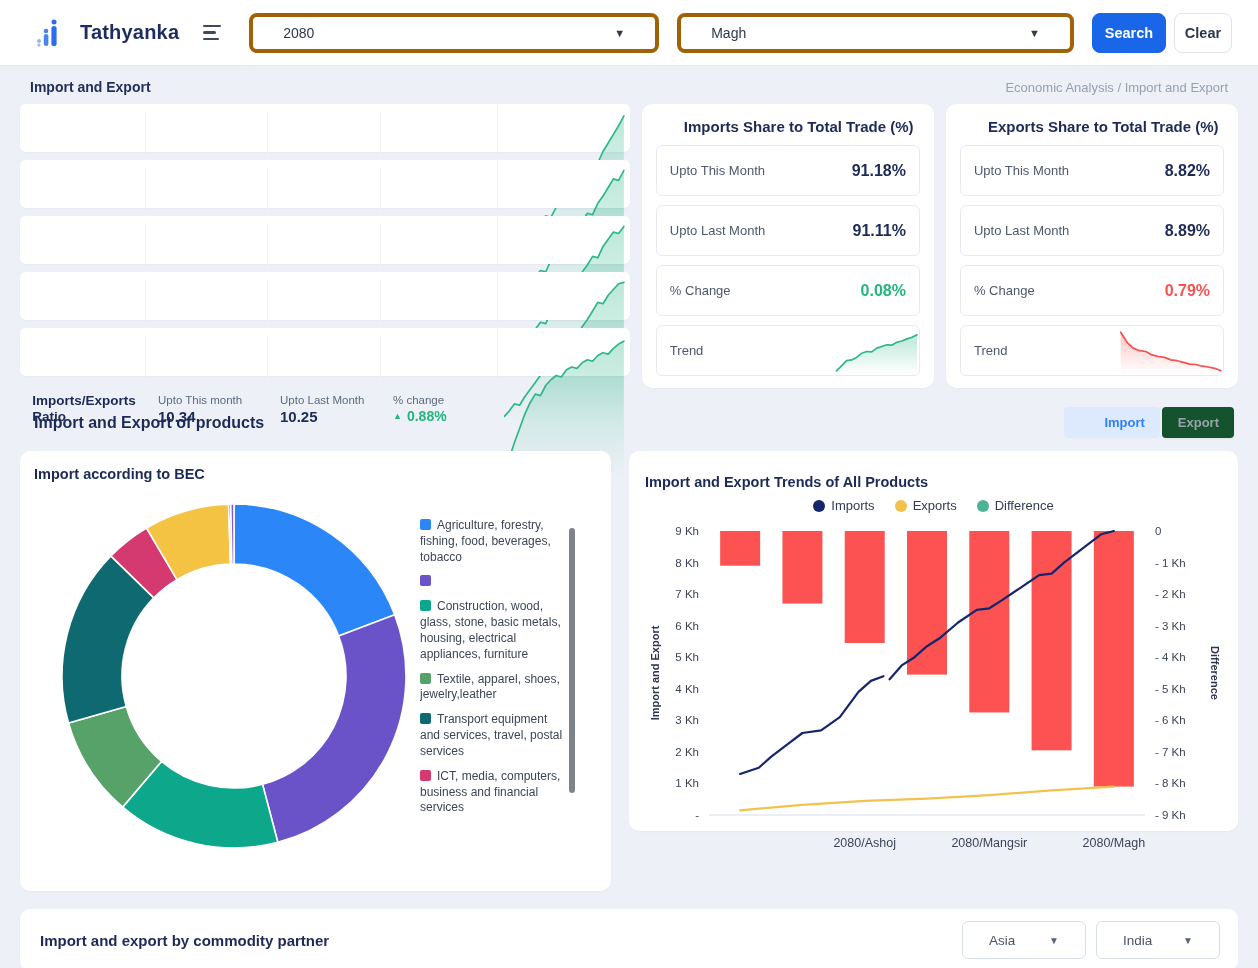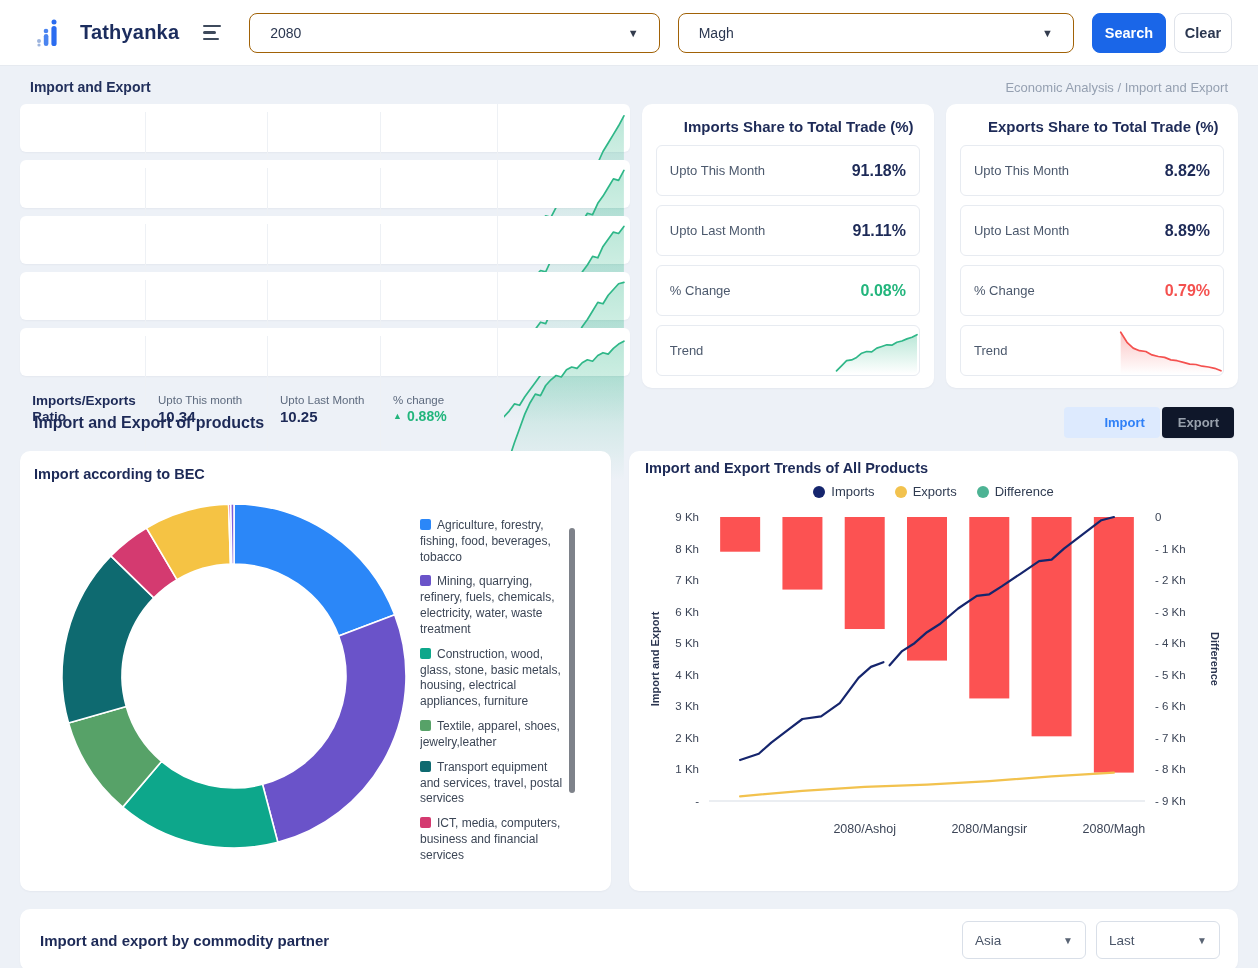--- a/index.html
+++ b/index.html
@@ -9,22 +9,22 @@
     background:#edf1f7; color:#1d2a57; overflow:hidden; position:relative;
   }
   
   .topbar{ height:66px; background:#fff; border-bottom:1px solid #e6eaf0;
     display:flex; align-items:center; padding:0 26px 0 34px; gap:18px;}
   .brand{ display:flex; align-items:center; gap:16px; }
   .brand-text{ font-size:20px; font-weight:700; color:#1c2d5e; letter-spacing:.2px;}
   .burger{ width:22px; display:flex; flex-direction:column; gap:4px; margin:0 6px; cursor:pointer;}
   .burger span{ height:2.5px; background:#3e4a5c; border-radius:2px;}
   .burger span:nth-child(1){width:18px}.burger span:nth-child(2){width:13px}.burger span:nth-child(3){width:16px}
-  .selectbox{ height:40px; background:#fff; border:1px solid #a16207; border-radius:8px;
-    display:flex; align-items:center; justify-content:space-between; padding:0 20px;
+  .selectbox{ height:40px; background:#fff; border:4px solid #a16207; border-radius:8px;
+    display:flex; align-items:center; justify-content:space-between; padding:0 30px;
     font-size:14px; color:#2b3750; cursor:pointer;}
   .selectbox .caret{ color:#333c4e; font-size:11px;}
   .sel-year{ flex:1.04;} .sel-month{ flex:1;}
   .btn{ height:40px; border-radius:8px; font-size:14.5px; font-weight:700;
     display:flex; align-items:center; justify-content:center; cursor:pointer;}
   .btn-search{ background:#1a66e8; color:#fff; width:74px; border:1px solid #1a66e8;}
   .btn-clear{ background:#fff; color:#2b3750; width:58px; border:1px solid #dfe3ea;}
   
   .subhead{ display:flex; justify-content:space-between; align-items:center; padding:13px 30px 9px 30px;}
   .subhead .left{ font-size:14px; font-weight:700; color:#22305c;}
@@ -56,46 +56,46 @@
   .share-row .v.green{ color:#22b57c;} .share-row .v.red{ color:#f4514f;}
   .share-row.trend{ padding:0 0 0 13px; overflow:hidden;}
   .share-row.trend svg{ width:165px; height:49px; display:block;}
   
   .prod-head{ display:flex; justify-content:space-between; align-items:center; padding:19px 24px 13px 34px;}
   .prod-head .t{ font-size:16px; font-weight:700; color:#1d2a57;}
   .toggle{ display:flex; gap:2px;}
   .tg{ height:31px; padding:0 15px; font-size:13px; font-weight:600; border-radius:4px;
     display:flex; align-items:center; cursor:pointer;}
   .tg.active{ background:#ddeafe; color:#2f80f7;padding-left:40px;}
-  .tg.idle{ background:#0f172a; color:#98a1ad; box-shadow:0 1px 2px rgba(20,30,60,.06);padding-left:16px;}
+  .tg.idle{ background:#14532d; color:#98a1ad; box-shadow:0 1px 2px rgba(20,30,60,.06);padding-left:16px;}
   .cards{ display:flex; gap:18px; padding:0 20px;}
   .card{ background:#fff; border-radius:10px; box-shadow:0 1px 2px rgba(20,30,60,.04);}
   .donut-card{ width:597px; height:440px; padding:15px 14px;}
   .donut-card h3,.trends-card h3{ font-size:14.5px; font-weight:700; color:#1d2a57;}
   .donut-wrap{ display:flex;}
   .donut-wrap svg{ margin:8px 0 0 14px;}
   .legend{ width:158px; margin-top:36px; position:relative; height:366px; overflow:hidden;
     padding-right:14px;}
   .li{ font-size:12px; color:#3c4656; line-height:1.32; margin-bottom:9px;}
   .sq{ display:inline-block; width:11px; height:11px; border-radius:2px; margin-right:6px;
     vertical-align:-1px;}
   .scrollthumb{ position:absolute; right:3px; top:10px; width:6px; height:265px;
     background:#7e828a; border-radius:3px;}
-  .trends-card{ flex:1; height:440px; padding:9px 16px;}
+  .trends-card{ flex:1; height:380px; padding:23px 16px;}
   .tlegend{ display:flex; justify-content:center; gap:20px; margin:8px 0 2px;}
   .tlegend .item{ display:flex; align-items:center; gap:6px; font-size:13px; color:#303c52;}
   .dot{ width:12px; height:12px; border-radius:50%;}
   
   .bottom-card{ margin:18px 20px 0; background:#fff; border-radius:10px; height:62px;
     display:flex; align-items:center; justify-content:space-between; padding:0 18px 0 20px;
     box-shadow:0 1px 2px rgba(20,30,60,.04);}
   .bottom-card .t{ font-size:15px; font-weight:700; color:#1d2a57;}
   .bc-selects{ display:flex; gap:10px;}
   .bc-sel{ width:124px; height:38px; border:1px solid #d9dfe8; border-radius:6px;
-    display:flex; align-items:center; justify-content:space-between; padding:0 12px;
+    display:flex; align-items:center; justify-content:space-between; padding:0 26px;
     font-size:13.5px; color:#4a5568; cursor:pointer;}
   .bc-sel .caret{ font-size:10px; color:#5a6474;}
   text{ font-family:"Liberation Sans",sans-serif; }
 </style>
 </head>
 <body>
 
 <div class="topbar">
   <div class="brand">
     <svg width="30" height="30" viewBox="0 0 30 30">
@@ -364,21 +364,21 @@
           <path d="M74.70637461005563,317.1401118939691A172,172 0 0 1 20.53124048719323,232.94773290897996L78.25290078235838,216.57061677794044A112,112 0 0 0 113.52973230422228,271.3935612332822Z" fill="#57a268" stroke="#fff" stroke-width="1.6"></path>
           <path d="M20.53124048719323,232.94773290897996A172,172 0 0 1 62.85892492024496,65.91554793312278L105.81511390155485,107.80547307273112A112,112 0 0 0 78.25290078235838,216.57061677794044Z" fill="#0e6a70" stroke="#fff" stroke-width="1.6"></path>
           <path d="M62.85892492024496,65.91554793312278A172,172 0 0 1 98.44487649093604,37.95237135532176L128.98736143595835,89.59689297555835A112,112 0 0 0 105.81511390155485,107.80547307273112Z" fill="#d43a70" stroke="#fff" stroke-width="1.6"></path>
           <path d="M98.44487649093604,37.95237135532176A172,172 0 0 1 180.59734943856193,14.084871617094166L182.48199498324962,74.05526523903806A112,112 0 0 0 128.98736143595835,89.59689297555835Z" fill="#f5c344" stroke="#fff" stroke-width="1.6"></path>
           <path d="M180.59734943856193,14.084871617094166A172,172 0 0 1 182.7580683689498,14.030555390500865L183.8889747518743,74.0198965333494A112,112 0 0 0 182.48199498324962,74.05526523903806Z" fill="#d6488c" stroke="#fff" stroke-width="1.6"></path>
           <path d="M182.7580683689498,14.030555390500865A172,172 0 0 1 185.99999999999997,14L185.99999999999997,74A112,112 0 0 0 183.8889747518743,74.0198965333494Z" fill="#7c5cdb" stroke="#fff" stroke-width="1.6"></path>
         </svg>
       <div class="legend" id="donut-legend">
         <div class="scrollthumb"></div>
       <div class="li"><span class="sq" style="background:#2b87f8"></span><span>Agriculture, forestry, fishing, food, beverages, tobacco</span></div>
-          <div class="li"><span class="sq" style="background:#6a53c9"></span><span>Mining, quarrying, refinery, fuels, chemicals, electricity, water, waste treatment</span></div>
+          <div class="li"><span class="sq" style="background:#6a53c9"></span></div>
           <div class="li"><span class="sq" style="background:#0da78b"></span><span>Construction, wood, glass, stone, basic metals, housing, electrical appliances, furniture</span></div>
           <div class="li"><span class="sq" style="background:#57a268"></span><span>Textile, apparel, shoes, jewelry,leather</span></div>
           <div class="li"><span class="sq" style="background:#0e6a70"></span><span>Transport equipment and services, travel, postal services</span></div>
           <div class="li"><span class="sq" style="background:#d43a70"></span><span>ICT, media, computers, business and financial services</span></div>
         </div>
     </div>
   </div>
 
   <div class="card trends-card">
     <h3>Import and Export Trends of All Products</h3>
@@ -438,17 +438,17 @@
 </div>
 
 <div class="bottom-card">
   <div class="t">Import and export by commodity partner</div>
   <div class="bc-selects">
     <div class="bc-sel">
       <span>Asia</span>
       <span class="caret">▼</span>
     </div>
     <div class="bc-sel">
-      <span>Last</span>
+      <span>India</span>
       <span class="caret">▼</span>
     </div>
   </div>
 </div>
 
 </body></html>

